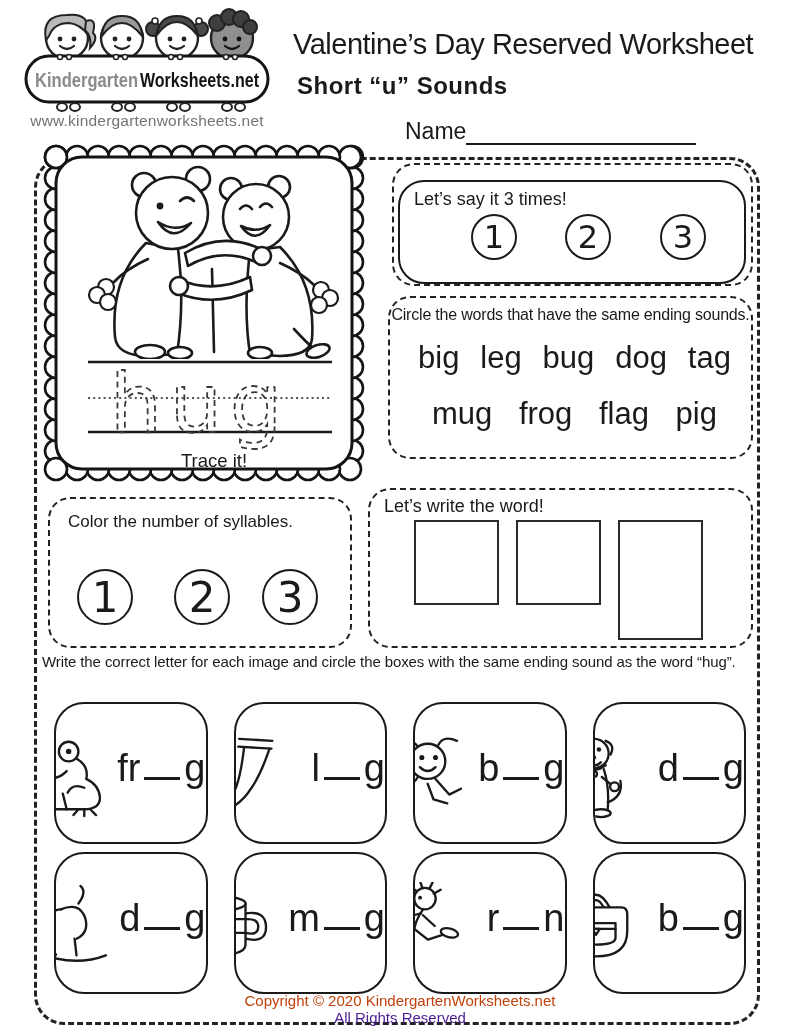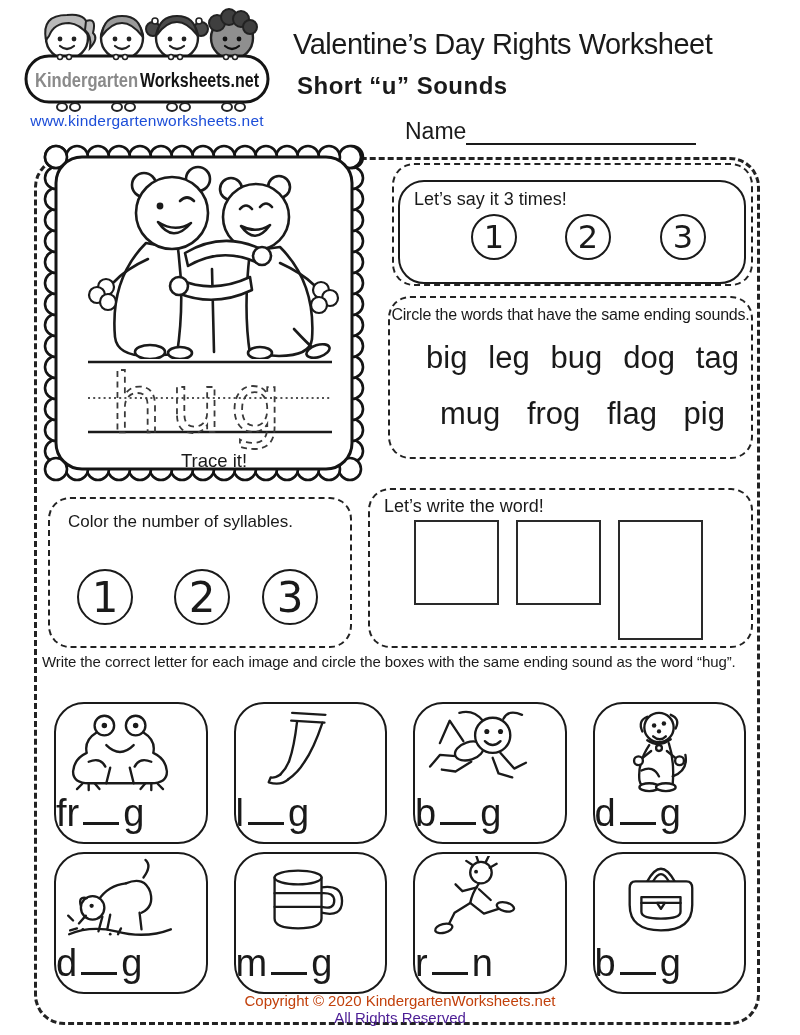--- a/index.html
+++ b/index.html
@@ -8,21 +8,21 @@
     position:relative; width:800px; height:1035px; background:#ffffff;
     font-family:"Liberation Sans", sans-serif; color:#1a1a1a; overflow:hidden;
     margin:0 auto;
   }
   svg { display:block; }
   .ink { stroke:#1a1a1a; fill:none; stroke-width:2.4; stroke-linecap:round; stroke-linejoin:round; }
 
   
   .logo-svg { position:absolute; left:22px; top:8px; width:250px; height:108px; }
   .logo-url { position:absolute; left:10px; top:112px; width:274px; text-align:center;
-              color:#1d4ed8; font-size:15.5px; letter-spacing:.2px; }
+              color:#737373; font-size:15.5px; letter-spacing:.2px; }
   .title { position:absolute; left:293px; top:28px; width:495px; font-size:29px;
            letter-spacing:-0.5px; white-space:nowrap; }
   .subtitle { position:absolute; left:297px; top:72px; font-size:24px; font-weight:bold;
               letter-spacing:.5px; }
   .name-row { position:absolute; left:405px; top:118px; display:flex; align-items:flex-end; }
   .name-label { font-size:23px; }
   .name-line { display:inline-block; width:230px; height:24px; border-bottom:2.5px solid #1a1a1a; }
 
   
   .outer-border { position:absolute; left:34px; top:157px; width:726px; height:868px;
@@ -46,42 +46,42 @@
   .say-inner { position:absolute; left:398px; top:180px; width:348px; height:104px;
                border:2.6px solid #1a1a1a; border-radius:26px; }
   .say-prompt { position:absolute; left:14px; top:7px; font-size:18px; }
   .num-circle { position:absolute; width:46px; height:46px; border:2.6px solid #1a1a1a;
                 border-radius:50%; display:flex; align-items:center; justify-content:center;
                 font-family:"DejaVu Sans", sans-serif; font-size:32px; }
   .say-c1 { left:71px; top:32px; } .say-c2 { left:165px; top:32px; } .say-c3 { left:260px; top:32px; }
 
   .circle-prompt { position:absolute; left:0; top:8px; width:100%; text-align:center;
                    font-size:16px; letter-spacing:-0.2px; }
-  .word-row { position:absolute; left:12px; width:100%; display:flex; justify-content:space-between;
+  .word-row { position:absolute; left:4px; width:100%; display:flex; justify-content:space-between;
               font-size:31px; }
   .word-row1 { top:42px; padding:0 24px; }
   .word-row2 { top:98px; padding:0 38px;gap:16px; }
 
   .syll-prompt { position:absolute; left:18px; top:13px; font-size:17px; }
   .syll-c { width:56px; height:56px; font-size:42px; }
   .syll-c1 { left:27px; top:70px; } .syll-c2 { left:124px; top:70px; } .syll-c3 { left:212px; top:70px; }
 
   .write-prompt { position:absolute; left:14px; top:6px; font-size:18px; }
   .write-sq { position:absolute; border:2.6px solid #2a2a2a; background:#fff; }
   .wsq1 { left:44px;  top:30px; width:85px; height:85px; }
   .wsq2 { left:146px; top:30px; width:85px; height:85px; }
   .wsq3 { left:248px; top:30px; width:85px; height:120px; }
 
   
   .instruction { position:absolute; left:42px; top:652px; width:718px; font-size:15px;
                  letter-spacing:-0.1px; line-height:1.38; }
   .cards { position:absolute; left:54px; top:702px; width:692px;
            display:grid; grid-template-columns:repeat(4,1fr); column-gap:26px; row-gap:8px; }
   .card { height:142px; border:2.6px solid #1a1a1a; border-radius:30px; background:#fff;
-          display:flex; flex-direction:column; align-items:flex-start; justify-content:flex-end;
+          display:flex; flex-direction:row; align-items:center; justify-content:flex-end;
           overflow:hidden; }
   .card-icon { width:128px; height:88px; flex:0 0 auto; margin-top:6px; }
   .card-label { font-size:38px; line-height:1; margin-bottom:10px; display:flex;
                 align-items:baseline; font-family:"Liberation Sans", sans-serif; }
   .blank { display:inline-block; width:36px; height:1px; border-bottom:3.5px solid #1a1a1a;
            margin:0 4px; transform:translateY(-1px); }
 
   
   .footer-1 { position:absolute; left:0; top:992px;  width:100%; text-align:center;
               font-size:15px; color:#c2410c; }
@@ -156,21 +156,21 @@
       <ellipse cx="150" cy="99" rx="5" ry="4"></ellipse>
         <ellipse cx="163" cy="99" rx="5" ry="4"></ellipse>
       <ellipse cx="205" cy="99" rx="5" ry="4"></ellipse>
         <ellipse cx="218" cy="99" rx="5" ry="4"></ellipse>
     </g>
     <text x="13" y="79" font-size="20" font-weight="bold" fill="#8a8a8a" textLength="103" lengthAdjust="spacingAndGlyphs">Kindergarten</text>
     <text x="118" y="79" font-size="20" font-weight="bold" fill="#141414" textLength="119" lengthAdjust="spacingAndGlyphs">Worksheets.net</text>
   </svg>
   <div class="logo-url">www.kindergartenworksheets.net</div>
 
-  <div class="title">Valentine’s Day Rights Worksheet</div>
+  <div class="title">Valentine’s Day Reserved Worksheet</div>
   <div class="subtitle">Short “u” Sounds</div>
   <div class="name-row">
     <span class="name-label">Name</span>
     <span class="name-line"></span>
   </div>
 
   <div class="outer-border"></div>
 
   <div class="trace-frame">
     <svg class="frame" viewBox="0 0 336 346">

